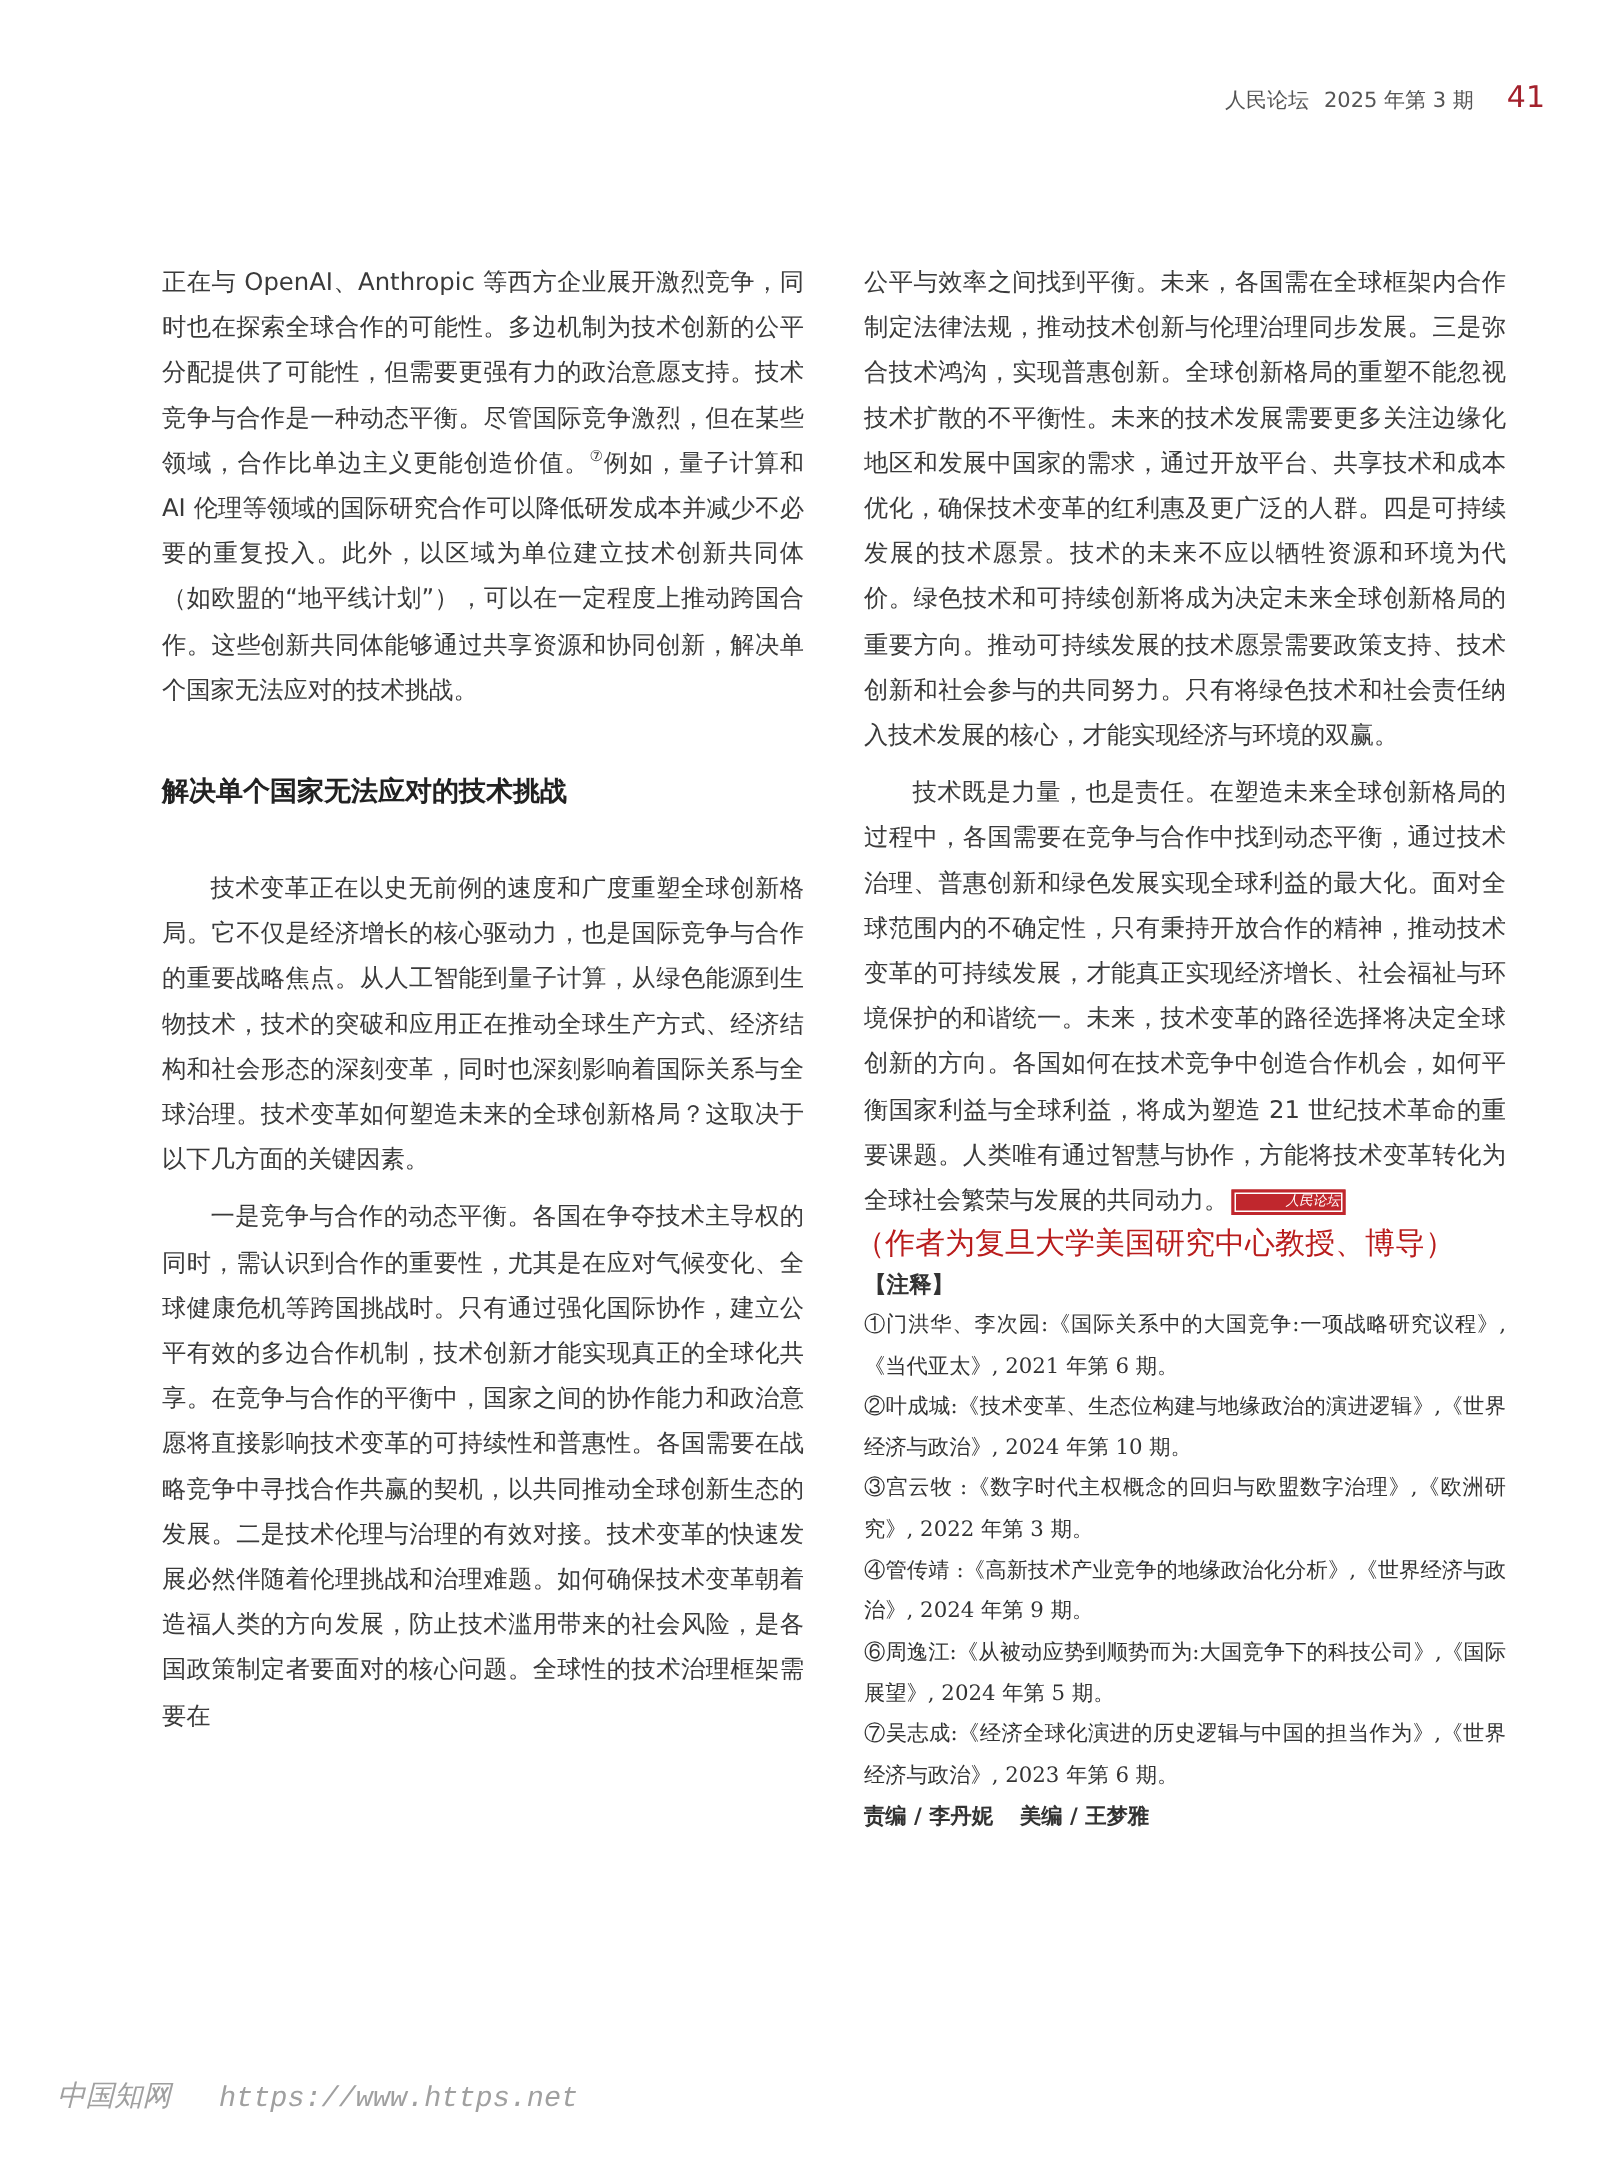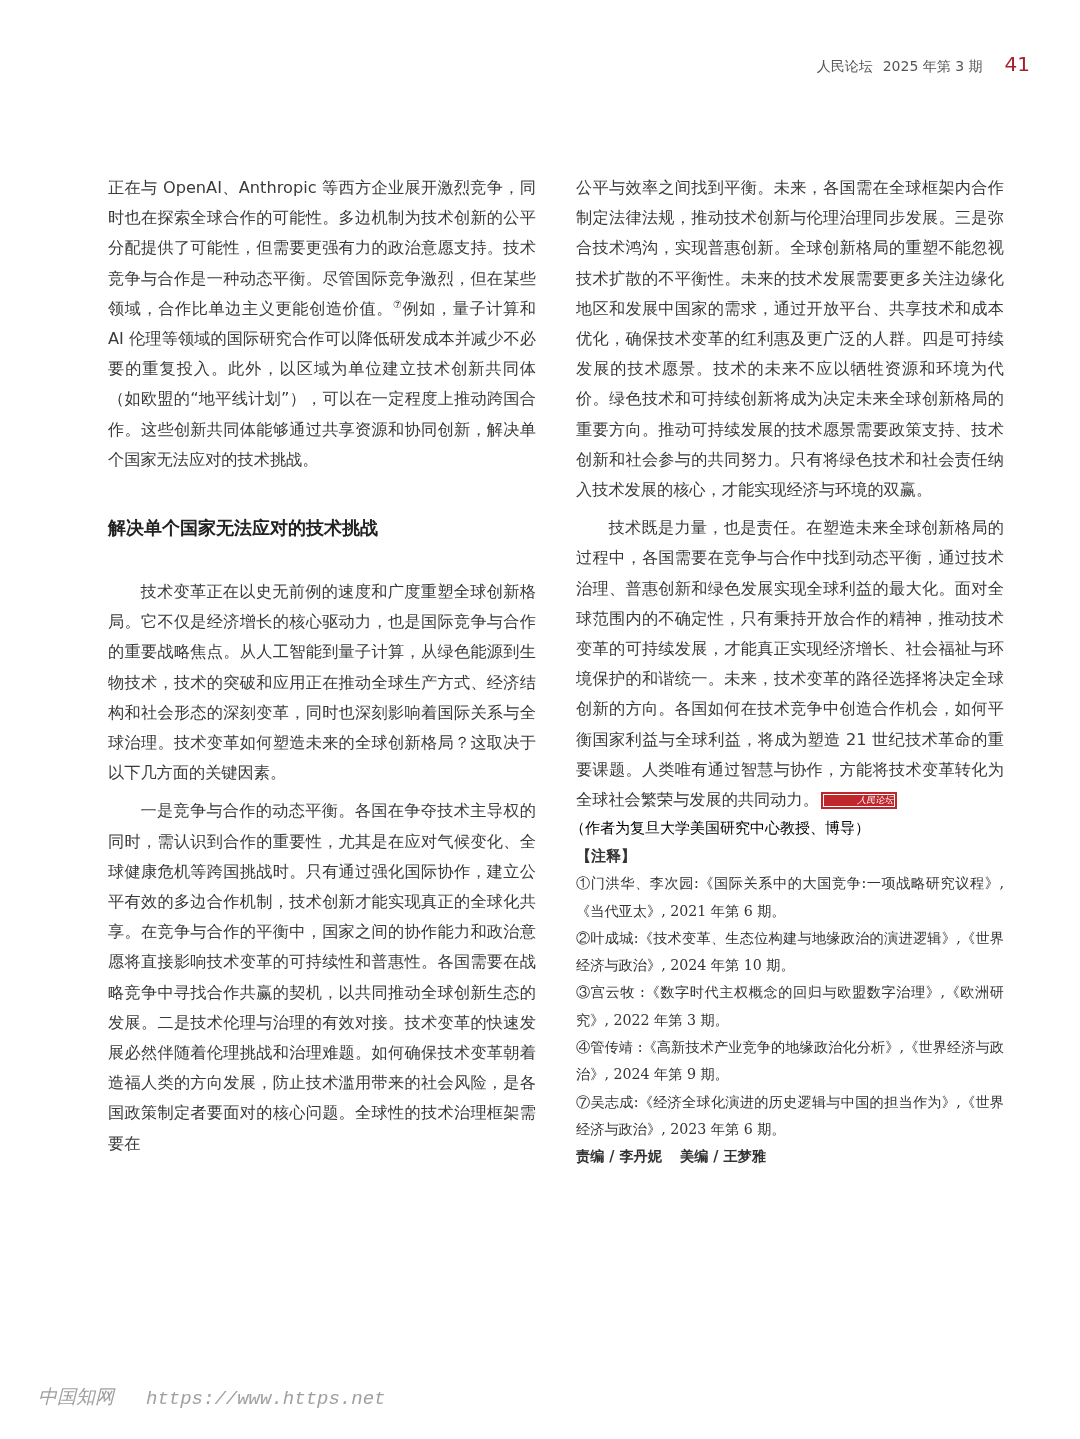--- a/index.html
+++ b/index.html
@@ -16,21 +16,21 @@
   .col p { margin: 0; text-align: justify; text-justify: inter-ideograph; }
   .col p.indent { text-indent: 2em; }
   .col p.gap { margin-top: 8px; }
   .section-title { font-size: 18px; font-weight: bold; color: #222222; margin: 40px 0 36px 0; line-height: 26px; }
   sup.fn { font-size: 10px; vertical-align: super; line-height: 0; }
 
   .stamp { display: inline-block; background: #c0272d; color: #ffffff; font-size: 9px; line-height: 13px;
            padding: 1px 3px; border: 1px solid #c0272d; outline: 1px solid #ffffff; outline-offset: -3px;
            vertical-align: 2px; font-style: italic; margin-left: 2px; }
 
-  .author { font-family: "DejaVu Serif", "Liberation Serif", serif; font-size: 15px; line-height: 26px; color: #000000; margin-left: -6px; }
+  .author { font-family: "DejaVu Serif", "Liberation Serif", serif; font-size: 20px; line-height: 26px; color: #b91c1c; margin-left: -6px; }
   .notes-title { font-family: "DejaVu Serif", "Liberation Serif", serif; font-size: 15px; line-height: 27px; font-weight: bold; color: #333; margin-top: 2px; }
   .note { font-family: "DejaVu Serif", "Liberation Serif", serif; font-size: 14.2px; line-height: 27.3px; color: #333; text-align: justify; }
   .credits { font-family: "DejaVu Serif", "Liberation Serif", serif; font-size: 14.2px; line-height: 27px; color: #333; font-weight: bold; }
   .credits span + span { margin-left: 18px; }
 
   .footer { position: absolute; left: 38px; top: 1384px; display: flex; align-items: flex-end; color: #a0a0a0; font-style: italic; }
   .footer .site-name { font-family: "DejaVu Serif", "Liberation Serif", serif; font-size: 19px; }
   .footer .site-url { font-family: "Liberation Mono", "DejaVu Sans Mono", monospace; font-size: 19px; margin-left: 32px; }
 </style>
 </head>
@@ -51,20 +51,21 @@
 
 <div class="col right">
   <p>公平与效率之间找到平衡。未来，各国需在全球框架内合作制定法律法规，推动技术创新与伦理治理同步发展。三是弥合技术鸿沟，实现普惠创新。全球创新格局的重塑不能忽视技术扩散的不平衡性。未来的技术发展需要更多关注边缘化地区和发展中国家的需求，通过开放平台、共享技术和成本优化，确保技术变革的红利惠及更广泛的人群。四是可持续发展的技术愿景。技术的未来不应以牺牲资源和环境为代价。绿色技术和可持续创新将成为决定未来全球创新格局的重要方向。推动可持续发展的技术愿景需要政策支持、技术创新和社会参与的共同努力。只有将绿色技术和社会责任纳入技术发展的核心，才能实现经济与环境的双赢。</p>
   <p class="indent gap"><span>技术既是力量，也是责任。在塑造未来全球创新格局的过程中，各国需要在竞争与合作中找到动态平衡，通过技术治理、普惠创新和绿色发展实现全球利益的最大化。面对全球范围内的不确定性，只有秉持开放合作的精神，推动技术变革的可持续发展，才能真正实现经济增长、社会福祉与环境保护的和谐统一。未来，技术变革的路径选择将决定全球创新的方向。各国如何在技术竞争中创造合作机会，如何平衡国家利益与全球利益，将成为塑造 21 世纪技术革命的重要课题。人类唯有通过智慧与协作，方能将技术变革转化为全球社会繁荣与发展的共同动力。</span><span class="stamp">人民论坛</span></p>
   <div class="author">（作者为复旦大学美国研究中心教授、博导）</div>
   <div class="notes-title">【注释】</div>
   <div class="note">①门洪华、李次园:《国际关系中的大国竞争:一项战略研究议程》,《当代亚太》, 2021 年第 6 期。</div>
   <div class="note">②叶成城:《技术变革、生态位构建与地缘政治的演进逻辑》,《世界经济与政治》, 2024 年第 10 期。</div>
   <div class="note">③宫云牧 :《数字时代主权概念的回归与欧盟数字治理》,《欧洲研究》, 2022 年第 3 期。</div>
   <div class="note">④管传靖 :《高新技术产业竞争的地缘政治化分析》,《世界经济与政治》, 2024 年第 9 期。</div>
+  <div class="note">⑥周逸江:《从被动应势到顺势而为:大国竞争下的科技公司》,《国际展望》, 2024 年第 5 期。</div>
   <div class="note">⑦吴志成:《经济全球化演进的历史逻辑与中国的担当作为》,《世界经济与政治》, 2023 年第 6 期。</div>
   <div class="credits">
     <span>责编 / 李丹妮</span><span>美编 / 王梦雅</span>
   </div>
 </div>
 
 <div class="footer">
   <span class="site-name">中国知网</span>
   <span class="site-url">https://www.https.net</span>
 </div>

